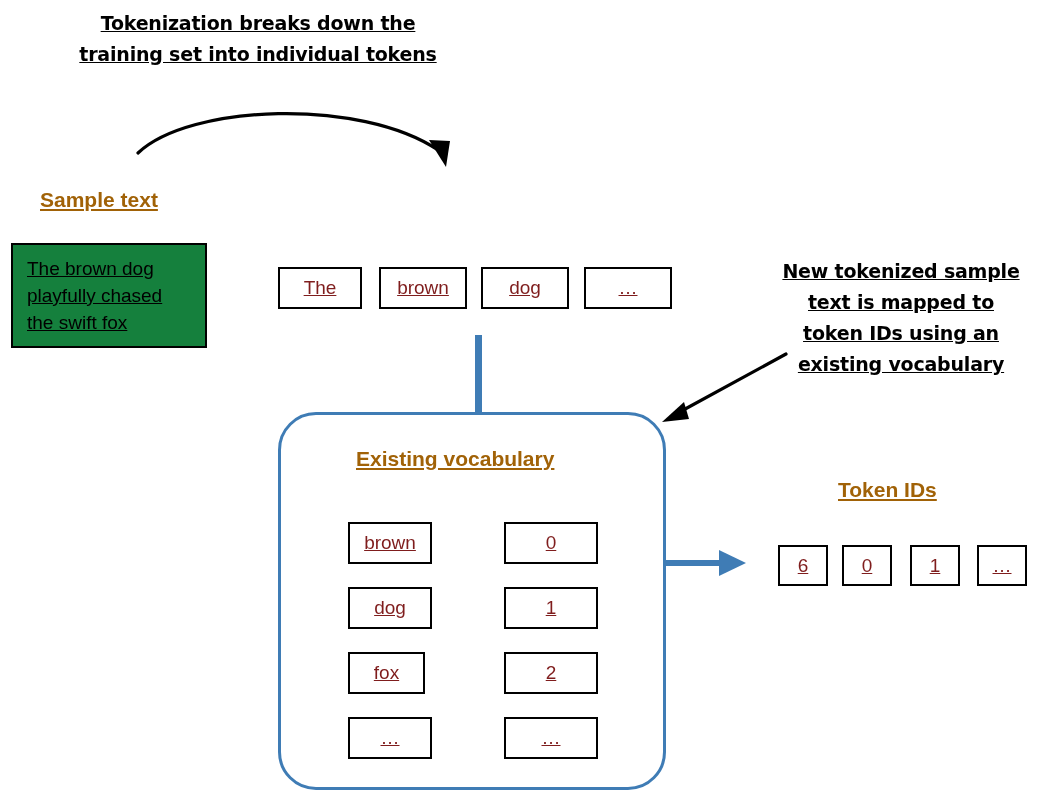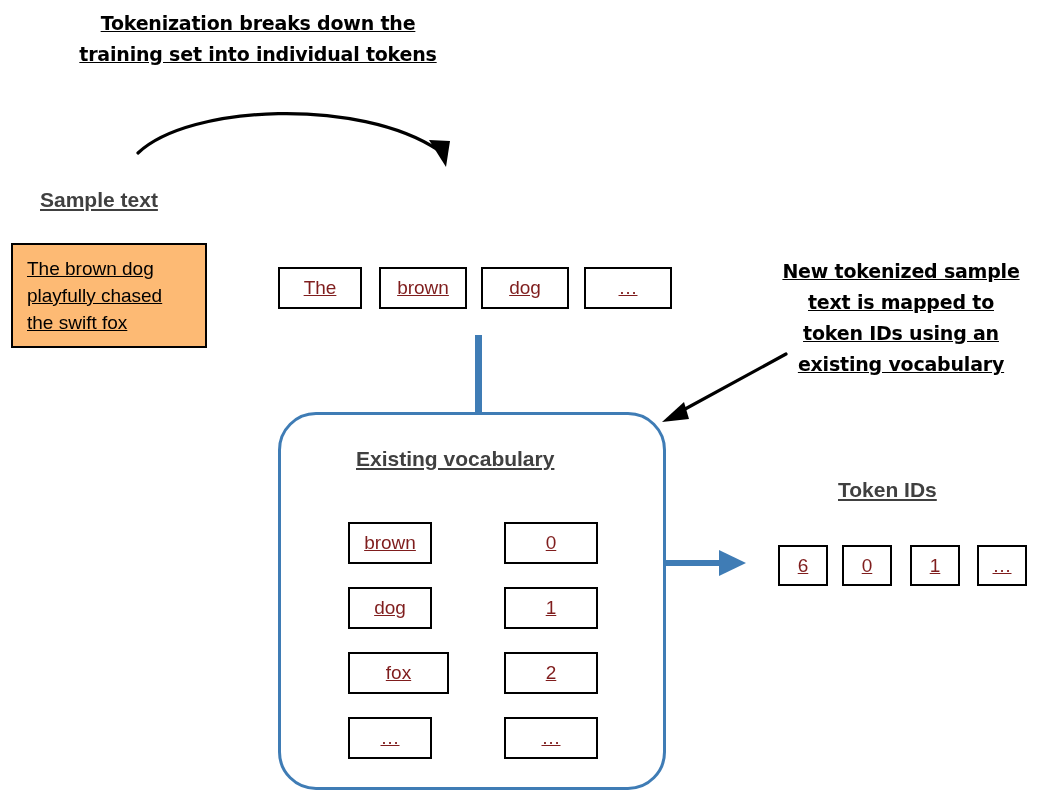--- a/index.html
+++ b/index.html
@@ -27,41 +27,41 @@
     letter-spacing: -0.2px;
     white-space: pre-line;
   }
   .annotation.center { text-align: center; }
 
   
   .heading {
     font-family: "Liberation Sans", sans-serif;
     font-weight: bold;
     font-size: 21px;
-    color: #404040;
+    color: #a16207;
     white-space: nowrap;
   }
 
   
   .boxed {
     box-sizing: border-box;
     border: 2px solid #000000;
     background: #ffffff;
     font-family: "Liberation Sans", sans-serif;
     font-size: 19px;
     color: #7f1d1d;
     display: flex;
     align-items: center;
     justify-content: center;
     white-space: nowrap;
   }
   .sample-box {
     box-sizing: border-box;
     border: 2px solid #000000;
-    background: #fdba74;
+    background: #15803d;
     font-family: "Liberation Sans", sans-serif;
     font-size: 19px;
     line-height: 27px;
     color: #000000;
     padding: 10px 14px;
     white-space: pre-line;
   }
 
   
   .vocab-panel {
@@ -144,21 +144,21 @@
   <div class="abs vocab-panel" style="left:278px; top:412px; width:388px; height:378px;"></div>
 
   <div class="abs heading" style="left:356px; top:447px;">Existing vocabulary</div>
 
   <div class="abs boxed" style="left:348px; top:522px; width:84px; height:42px;">brown</div>
   <div class="abs boxed" style="left:504px; top:522px; width:94px; height:42px;">0</div>
 
   <div class="abs boxed" style="left:348px; top:587px; width:84px; height:42px;">dog</div>
   <div class="abs boxed" style="left:504px; top:587px; width:94px; height:42px;">1</div>
 
-  <div class="abs boxed" style="left:348px; top:652px; width:101px; height:42px;">fox</div>
+  <div class="abs boxed" style="left:348px; top:652px; width:77px; height:42px;">fox</div>
   <div class="abs boxed" style="left:504px; top:652px; width:94px; height:42px;">2</div>
 
   <div class="abs boxed" style="left:348px; top:717px; width:84px; height:42px;">…</div>
   <div class="abs boxed" style="left:504px; top:717px; width:94px; height:42px;">…</div>
 
   <div class="abs heading" style="left:838px; top:478px;">Token IDs</div>
 
   <div class="abs boxed" style="left:778px; top:545px; width:50px; height:41px;">6</div>
   <div class="abs boxed" style="left:842px; top:545px; width:50px; height:41px;">0</div>
   <div class="abs boxed" style="left:910px; top:545px; width:50px; height:41px;">1</div>

